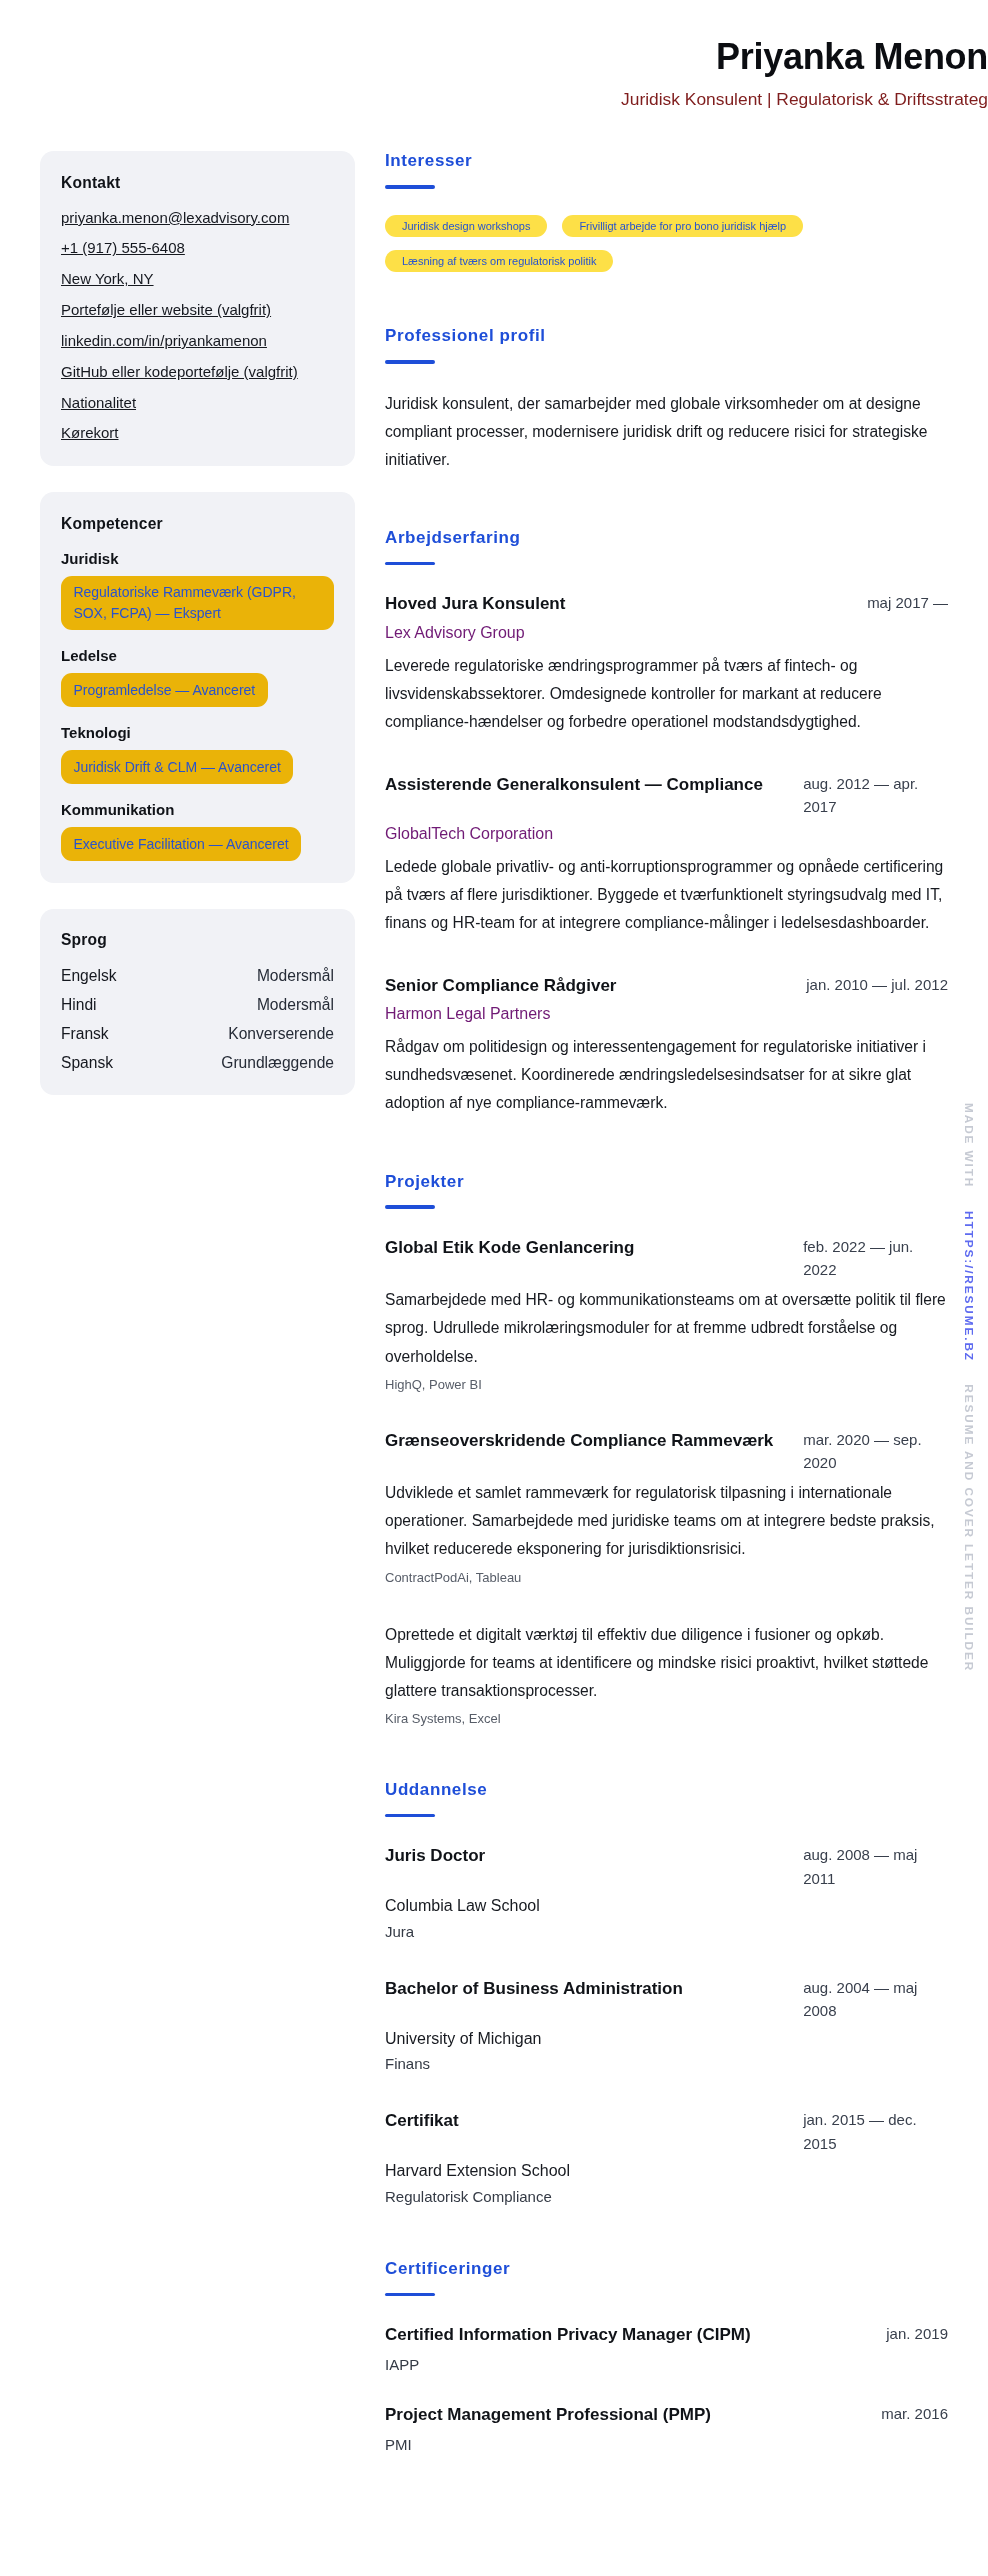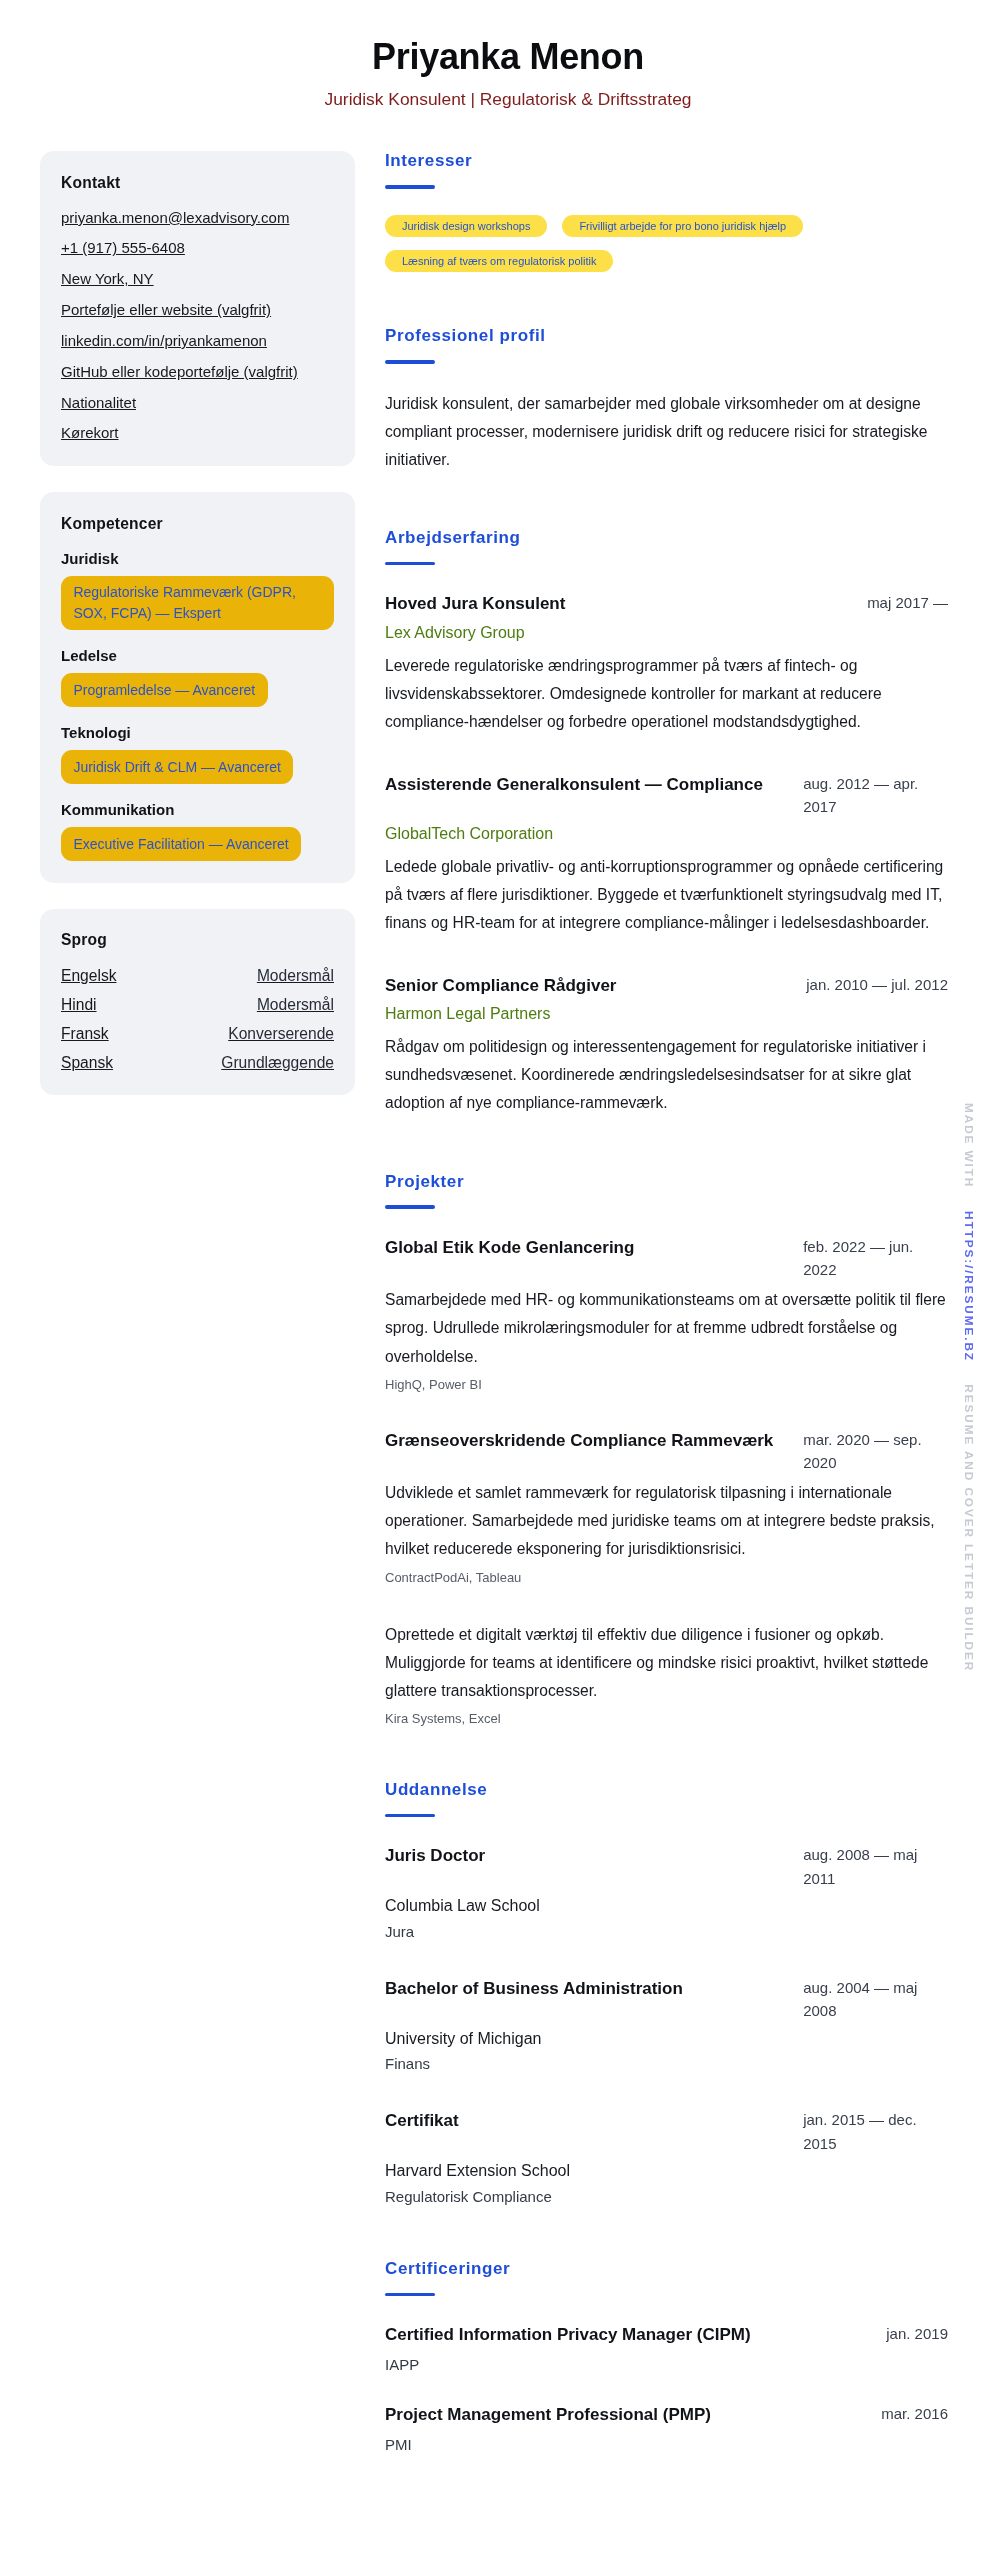--- a/index.html
+++ b/index.html
@@ -4,40 +4,40 @@
 <style>
   * { margin:0; padding:0; box-sizing:border-box; }
   html,body { background:#ffffff; }
   body {
     width:988px; height:2576px; position:relative; overflow:hidden;
     font-family:"Liberation Sans", sans-serif; color:#171a20;
   }
   .page { width:988px; height:2576px; position:relative; padding-top:36px; }
 
   
-  .header { text-align:center;padding-left:28px; }
+  .header { text-align:right;padding-left:28px; }
   .name { font-size:36px; font-weight:700; color:#0b0d11; letter-spacing:-0.3px; }
   .subtitle { margin-top:11.2px; font-size:17.4px; color:#7f1d1d; }
 
   
   .columns { display:flex; margin-top:41px; padding:0 40px; gap:30px; align-items:flex-start; }
 
   
   .sidebar { width:315px; flex-shrink:0; display:flex; flex-direction:column; gap:26px; }
   .card { background:#f1f2f6; border-radius:13.7px; padding:22.4px 21px; }
   .card-title { font-size:15.6px; font-weight:700; color:#101318; letter-spacing:0.2px; }
   .contact-list { margin-top:16px; display:flex; flex-direction:column; gap:10.6px;text-decoration:underline; }
   .contact-item { font-size:15px; line-height:1.35; color:#15181f; }
   .skill-group-label { font-size:15px; font-weight:700; color:#101318; margin:17.4px 0 8.7px; }
   .skill-pill {
     display:inline-block; background:#eab308; color:#2a53cb;
     font-size:14px; line-height:1.45; padding:6.8px 12.4px; border-radius:11px;
   }
   .lang-table { margin-top:17.4px; display:flex; flex-direction:column; gap:11.2px; }
-  .lang-row { display:flex; justify-content:space-between; align-items:center;text-decoration:underline; }
+  .lang-row { display:flex; justify-content:space-between; align-items:center; }
   .lang-name { font-size:15.6px; color:#15181f; }
   .lang-level { font-size:15.6px; color:#262c37; }
 
   
   .main { flex:1; min-width:0; }
   .section { margin-bottom:54px; }
   .section:last-child { margin-bottom:0; }
   .section-title { font-size:17px; font-weight:700; color:#1e4ed8; letter-spacing:0.6px; }
   .section-rule { width:50px; height:3.7px; border-radius:1.9px; background:#1e4ed8; margin:13.7px 0 0; }
   .section-body { margin-top:26px; }
@@ -51,21 +51,21 @@
   .profile-text { font-size:15.6px; line-height:1.8; color:#171a20; max-width:579px; }
 
   .entry { margin-bottom:36px; }
   .entry:last-child { margin-bottom:0; }
   .entry-head { display:flex; align-items:flex-start; }
   .entry-title { font-size:17px; font-weight:700; color:#101318; line-height:1.55; max-width:411px; flex:1; }
   .entry-dates {
     margin-left:auto; flex-shrink:0; max-width:156px; padding-left:11.2px;
     font-size:15px; line-height:1.55; color:#383f4c; text-align:left;
   }
-  .entry-company { margin-top:6.2px; font-size:16px; color:#4d7c0f; }
+  .entry-company { margin-top:6.2px; font-size:16px; color:#701a75; }
   .entry-desc { margin-top:10px; font-size:15.6px; line-height:1.8; color:#171a20; max-width:579px; }
   .entry-tools { margin-top:6.2px; font-size:13px; color:#575d68; }
   .entry-school { margin-top:7.5px; font-size:16px; color:#171a20; }
   .entry-field { margin-top:7.5px; font-size:15px; color:#343a45; }
   .entry-org { margin-top:7.5px; font-size:15px; color:#343a45; }
 
   
   .watermark {
     position:absolute; top:1103px; right:12.4px;
     writing-mode:vertical-rl; text-orientation:mixed;

